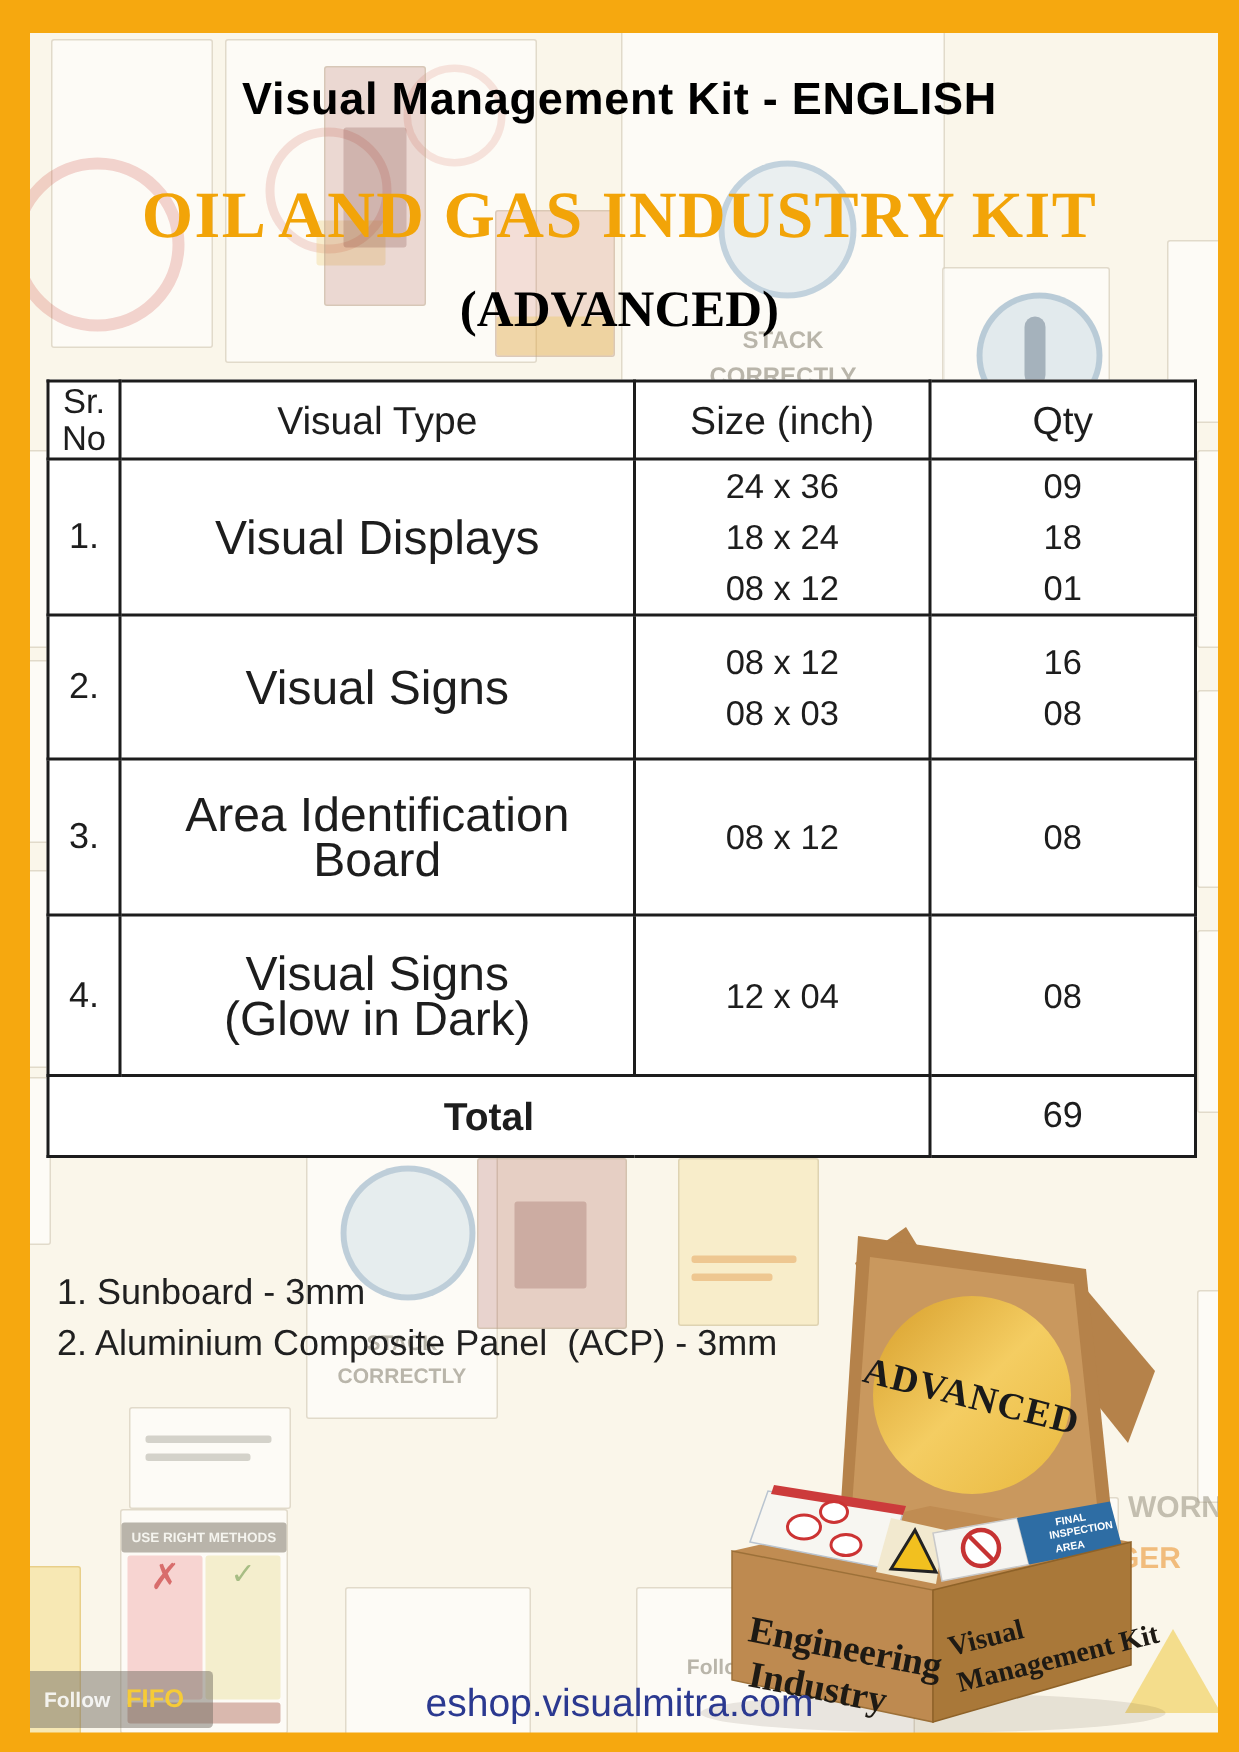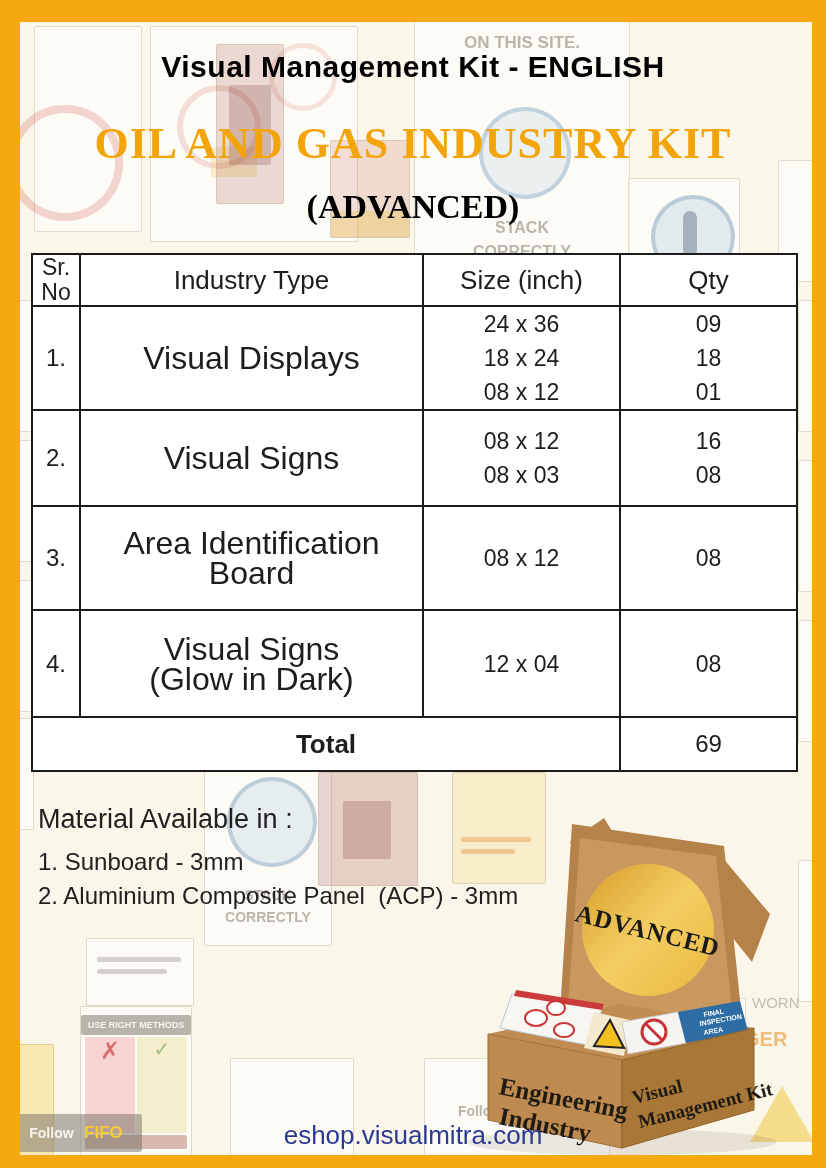--- a/index.html
+++ b/index.html
@@ -61,21 +61,20 @@
       <div class="circ" style="left:-28px;top:78px;width:100px;height:100px;border:8px solid rgba(205,70,60,0.22);"></div>
     </div>
 
     <div class="bgc" style="left:150px;top:26px;width:206px;height:214px;">
       <div class="circ" style="left:26px;top:58px;width:72px;height:72px;border:6px solid rgba(205,90,70,0.18);"></div>
       <div class="circ" style="left:118px;top:16px;width:58px;height:58px;border:5px solid rgba(205,90,70,0.15);"></div>
       <div class="bar" style="left:60px;top:120px;width:46px;height:30px;background:rgba(235,190,80,0.25);"></div>
     </div>
 
     <div class="bgc" style="left:414px;top:20px;width:214px;height:276px;">
-      <div class="bgtxt" style="top:12px;font-size:17px;">ON THIS SITE.</div>
       <div class="circ" style="left:64px;top:86px;width:84px;height:84px;background:rgba(160,195,220,0.20);border:4px solid rgba(100,140,175,0.30);"></div>
       <div class="bgtxt" style="bottom:60px;font-size:16px;">STACK</div>
       <div class="bgtxt" style="bottom:36px;font-size:16px;">CORRECTLY</div>
     </div>
 
     <div class="bgc" style="left:216px;top:44px;width:66px;height:158px;background:rgba(140,35,25,0.16);">
       <div class="bar" style="left:12px;top:40px;width:42px;height:80px;background:rgba(90,15,10,0.18);"></div>
     </div>
 
     <div class="bgc" style="left:330px;top:140px;width:78px;height:96px;background:rgba(190,60,40,0.15);">
@@ -126,42 +125,42 @@
       <span style="color:rgba(255,255,255,0.85);font-weight:bold;font-size:14px;">Follow</span>
       <span style="color:rgba(250,205,50,0.95);font-weight:bold;font-size:17px;margin-left:6px;">FIFO</span>
     </div>
     <div class="bgc" style="left:230px;top:1058px;width:122px;height:104px;"></div>
     <div class="bgc" style="left:424px;top:1058px;width:184px;height:104px;">
       <div class="bgtxt" style="bottom:44px;font-size:14px;">Follow safety rule</div>
     </div>
 
     <div class="bgc" style="left:652px;top:998px;width:92px;height:92px;"></div>
     <div style="position:absolute;left:744px;top:1028px;font-size:20px;font-weight:bold;color:rgba(235,150,50,0.60);">GER</div>
-    <div style="position:absolute;left:752px;top:994px;font-size:15px;font-weight:normal;color:rgba(150,143,125,0.55);">WORN</div>
+    <div style="position:absolute;left:752px;top:994px;font-size:20px;font-weight:bold;color:rgba(150,143,125,0.55);">WORN</div>
     <div style="position:absolute;left:750px;top:1086px;width:0;height:0;border-left:32px solid transparent;border-right:32px solid transparent;border-bottom:56px solid rgba(238,195,45,0.50);"></div>
   </div>
 
   <div class="title1">Visual Management Kit - ENGLISH</div>
   <div class="title2">OIL AND GAS INDUSTRY KIT</div>
   <div class="title3">(ADVANCED)</div>
 
   <table class="spec">
     <colgroup>
         <col style="width:48px">
         <col style="width:343px">
         <col style="width:197px">
         <col style="width:177px">
       </colgroup>
     <tbody>
         <tr style="height:52px">
       <td class="srhead">
         <div>Sr.</div>
         <div>No</div>
       </td>
-      <td class="colhead">Industry Type</td>
+      <td class="colhead">Visual Type</td>
       <td class="colhead">Size (inch)</td>
       <td class="colhead">Qty</td>
     </tr>
 
     <tr style="height:104px">
       <td class="sr">1.</td>
       <td>
         <div class="pline">Visual Displays</div>
       </td>
       <td>
@@ -219,21 +218,20 @@
       </td>
     </tr>
 
     <tr style="height:54px">
       <td class="total-cell" colspan="3">Total</td>
       <td class="qty-total">69</td>
     </tr>
   </tbody>
     </table>
 
-  <div class="mat-head">Material Available in :</div>
   <div class="mat-item" style="top:848px;">1. Sunboard - 3mm</div>
   <div class="mat-item" style="top:882px;">2. Aluminium Composite Panel  (ACP) - 3mm</div>
 
   <svg class="boxsvg" width="366" height="356" viewBox="0 0 366 356">
     <defs>
       <linearGradient id="goldGrad" x1="0" y1="0" x2="1" y2="1">
         <stop offset="0" stop-color="#D79E2B"></stop>
         <stop offset="0.5" stop-color="#F4CD62"></stop>
         <stop offset="1" stop-color="#E9B83E"></stop>
       </linearGradient>

